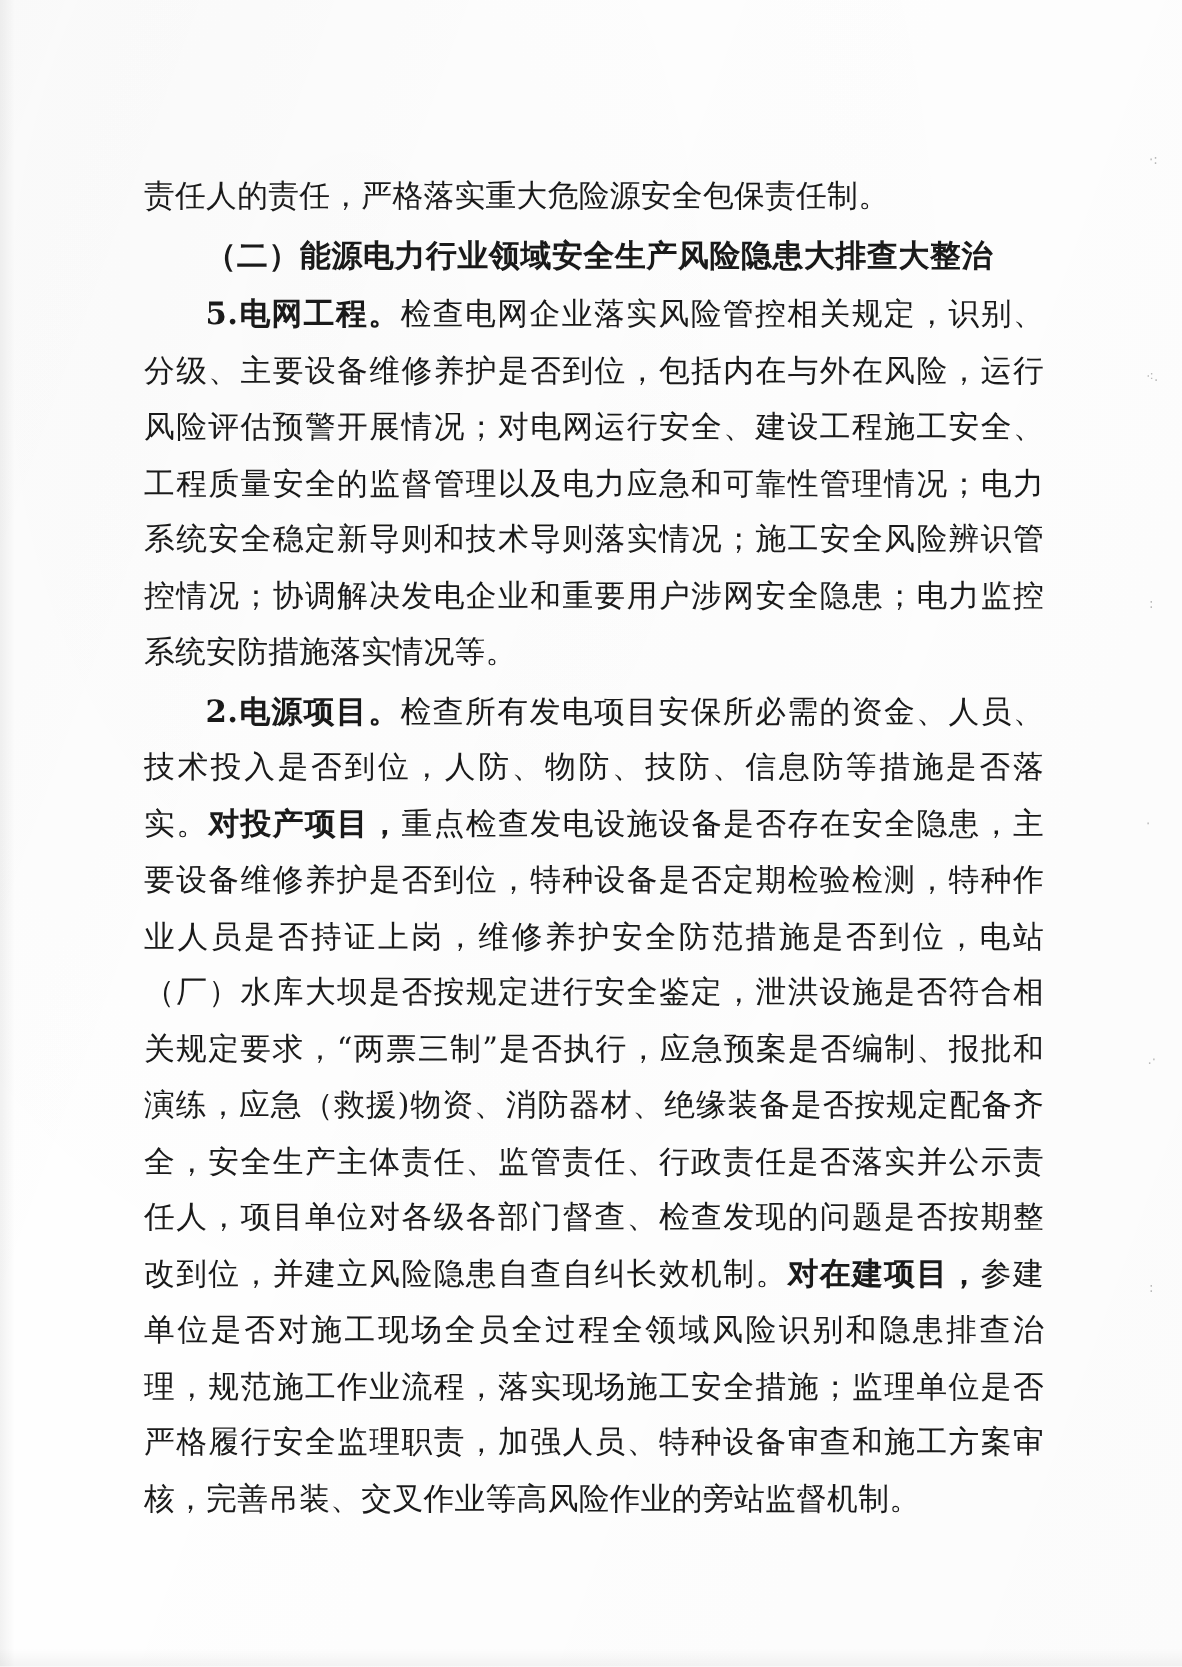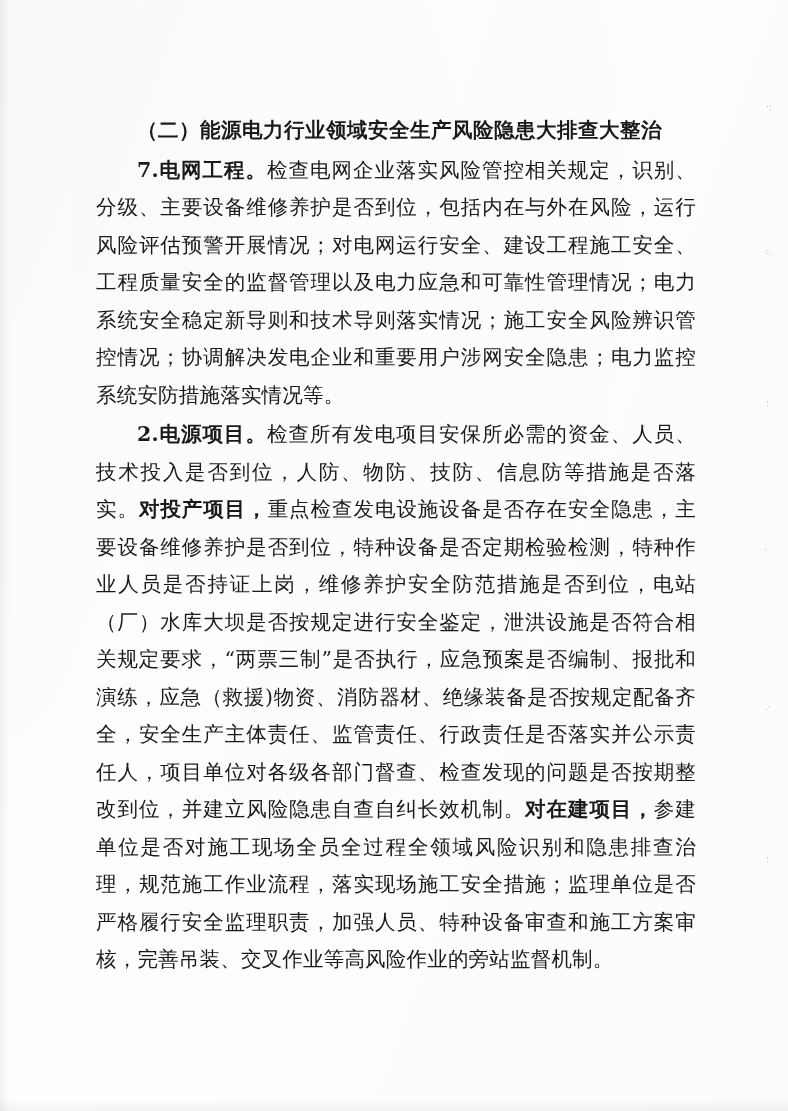--- a/index.html
+++ b/index.html
@@ -89,21 +89,22 @@
 
   <span class="speck" style="left:766px; top:103px;">·:</span>
   <span class="speck" style="left:764px; top:248px;">⁖.</span>
   <span class="speck" style="left:766px; top:399px;">:</span>
   <span class="speck" style="left:764px; top:546px;">·</span>
   <span class="speck" style="left:765px; top:703px;">.·</span>
   <span class="speck" style="left:766px; top:855px;">:</span>
 
   <div class="content">
 
+    <p class="plain">责任人的责任，严格落实重大危险源安全包保责任制。</p>
 
     <p class="heading">（二）能源电力行业领域安全生产风险隐患大排查大整治</p>
 
-    <p class="indent"><span class="b">7.电网工程。</span><span>检查电网企业落实风险管控相关规定，识别、分级、主要设备维修养护是否到位，包括内在与外在风险，运行风险评估预警开展情况；对电网运行安全、建设工程施工安全、工程质量安全的监督管理以及电力应急和可靠性管理情况；电力系统安全稳定新导则和技术导则落实情况；施工安全风险辨识管控情况；协调解决发电企业和重要用户涉网安全隐患；电力监控系统安防措施落实情况等。</span></p>
+    <p class="indent"><span class="b">5.电网工程。</span><span>检查电网企业落实风险管控相关规定，识别、分级、主要设备维修养护是否到位，包括内在与外在风险，运行风险评估预警开展情况；对电网运行安全、建设工程施工安全、工程质量安全的监督管理以及电力应急和可靠性管理情况；电力系统安全稳定新导则和技术导则落实情况；施工安全风险辨识管控情况；协调解决发电企业和重要用户涉网安全隐患；电力监控系统安防措施落实情况等。</span></p>
 
     <p class="indent"><span class="b">2.电源项目。</span><span>检查所有发电项目安保所必需的资金、人员、技术投入是否到位，人防、物防、技防、信息防等措施是否落实。</span><span class="b">对投产项目，</span><span>重点检查发电设施设备是否存在安全隐患，主要设备维修养护是否到位，特种设备是否定期检验检测，特种作业人员是否持证上岗，维修养护安全防范措施是否到位，电站（厂）水库大坝是否按规定进行安全鉴定，泄洪设施是否符合相关规定要求，“两票三制”是否执行，应急预案是否编制、报批和演练，应急（救援)物资、消防器材、绝缘装备是否按规定配备齐全，安全生产主体责任、监管责任、行政责任是否落实并公示责任人，项目单位对各级各部门督查、检查发现的问题是否按期整改到位，并建立风险隐患自查自纠长效机制。</span><span class="b">对在建项目，</span><span>参建单位是否对施工现场全员全过程全领域风险识别和隐患排查治理，规范施工作业流程，落实现场施工安全措施；监理单位是否严格履行安全监理职责，加强人员、特种设备审查和施工方案审核，完善吊装、交叉作业等高风险作业的旁站监督机制。</span></p>
 
   </div>
 </div>
 
 </body></html>

